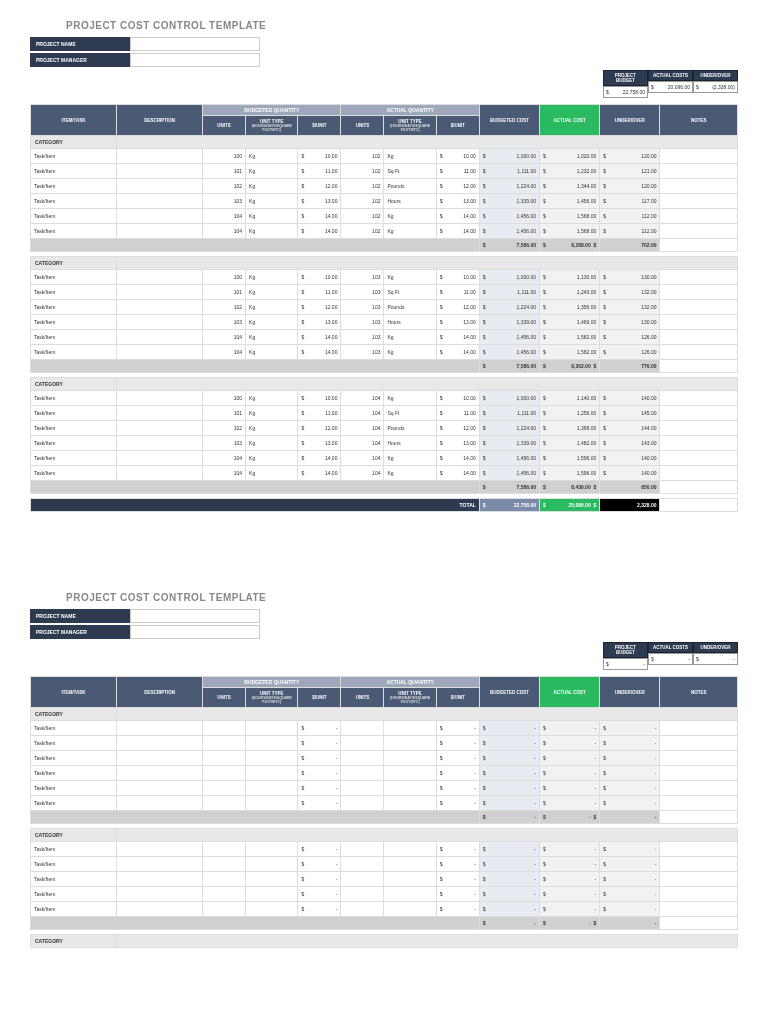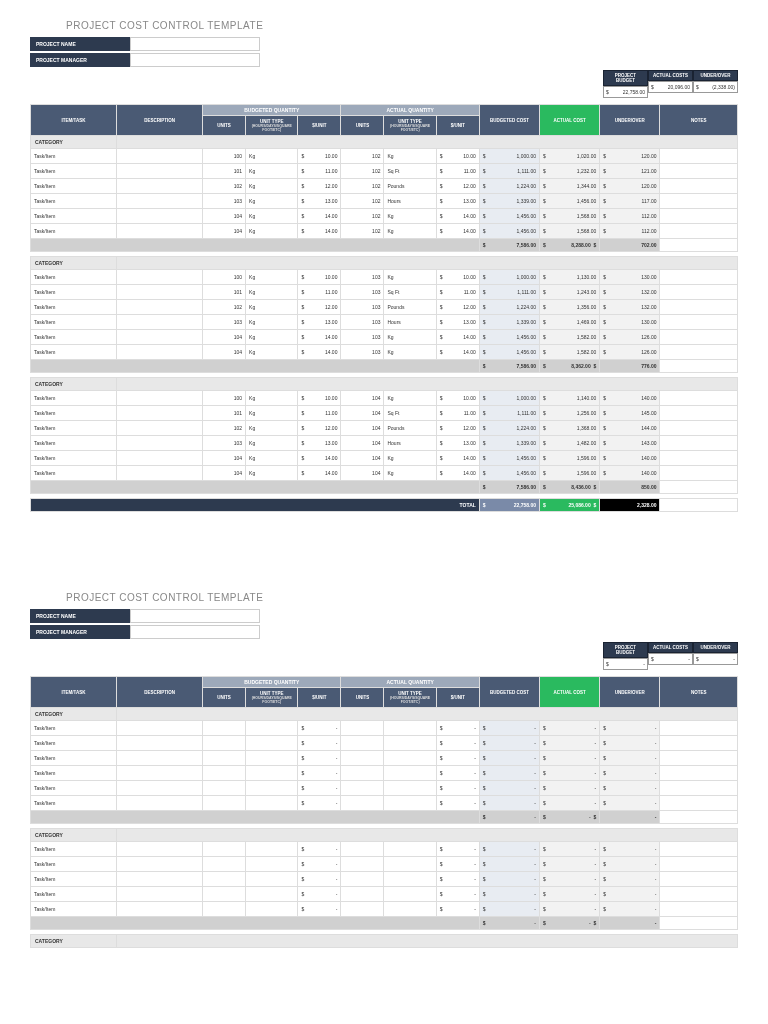--- a/index.html
+++ b/index.html
@@ -7,21 +7,21 @@
     margin: 0;
     padding: 20px 30px;
     font-family: Arial, sans-serif;
     font-size: 6px;
     background: #fff;
     color: #333;
   }
   .page { margin-bottom: 80px; }
   .title {
     font-size: 10px;
-    font-weight: normal;
+    font-weight: bold;
     color: #888;
     letter-spacing: 0.5px;
     margin-bottom: 6px;
     padding-left: 36px;
   }
   .info-box {
     display: flex;
     margin-bottom: 2px;
   }
   .info-label {

